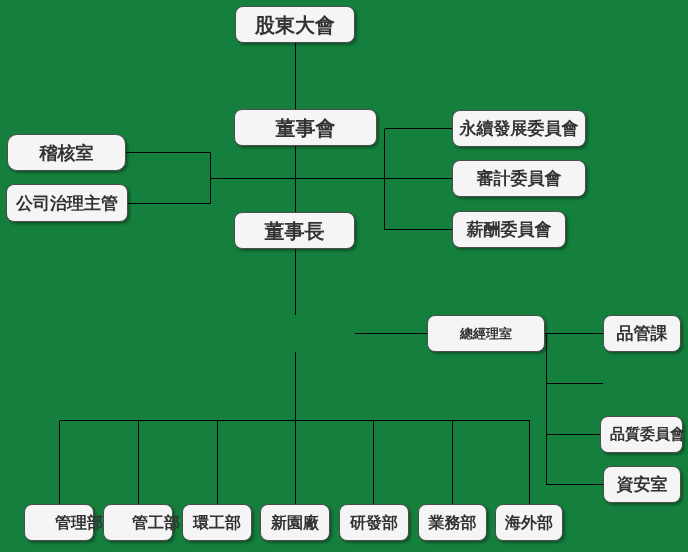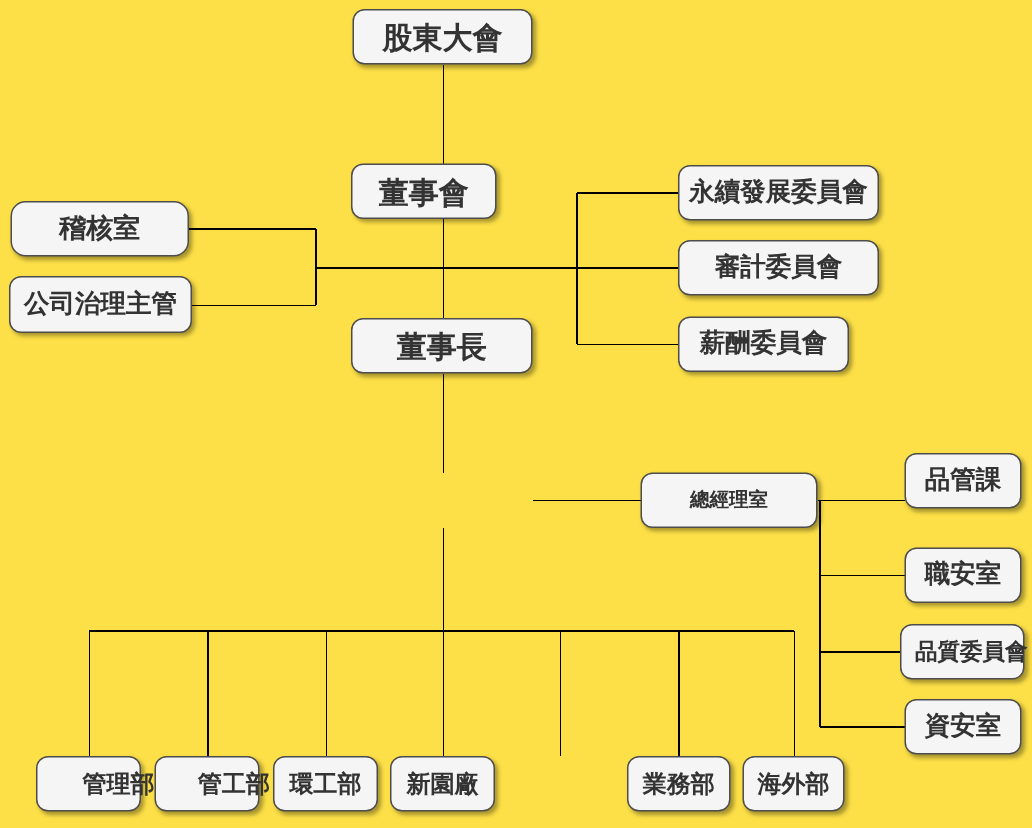--- a/index.html
+++ b/index.html
@@ -5,21 +5,21 @@
   html, body {
     margin: 0;
     padding: 0;
     background: #ffffff;
     font-family: "DejaVu Sans", "Liberation Sans", sans-serif;
   }
   .canvas {
     position: relative;
     width: 688px;
     height: 552px;
-    background: #fde047;
+    background: #15803d;
     overflow: hidden;
   }
   .connectors {
     position: absolute;
     left: 0;
     top: 0;
     width: 688px;
     height: 552px;
   }
   .connectors path {
@@ -46,30 +46,30 @@
   
   .fs20 { font-size: 20px; }
   .fs19 { font-size: 13px; }
   .fs18 { font-size: 18px; border-radius: 10px; }
   .fs17 { font-size: 17px; }
   .fs16 { font-size: 16px; }
   .fs15 { font-size: 15px; padding-left: 12px; }
 
   
   .n-shareholders { left: 235px; top: 6px;   width: 120px; height: 37px; }
-  .n-board        { left: 234px; top: 109px; width: 97px; height: 37px; }
+  .n-board        { left: 234px; top: 109px; width: 143px; height: 37px; }
   .n-audit-office { left: 7px;   top: 134px; width: 119px; height: 37px; }
   .n-governance   { left: 6px;   top: 184px; width: 122px; height: 38px; }
   .n-esg          { left: 452px; top: 110px; width: 134px; height: 37px; }
   .n-audit-comm   { left: 452px; top: 160px; width: 134px; height: 37px; }
   .n-comp-comm    { left: 452px; top: 211px; width: 114px; height: 37px; }
   .n-chairman     { left: 234px; top: 212px; width: 121px; height: 37px; text-align: right; }
   .n-president    { left: 234px; top: 315px; width: 121px; height: 37px; }
   .n-pres-office  { left: 427px; top: 315px; width: 118px; height: 37px; }
-  .n-qc           { left: 603px; top: 302px; width: 78px;  height: 37px; }
+  .n-qc           { left: 603px; top: 315px; width: 78px;  height: 37px; }
   .n-safety       { left: 603px; top: 365px; width: 78px;  height: 37px; }
   .n-quality      { left: 600px; top: 416px; width: 83px;  height: 37px; }
   .n-infosec      { left: 603px; top: 466px; width: 78px;  height: 37px; }
   .n-admin        { left: 24px;  top: 504px; width: 70px;  height: 37px; padding-left: 40px; }
   .n-piping       { left: 103px; top: 504px; width: 70px;  height: 37px; padding-left: 36px; }
   .n-env          { left: 182px; top: 504px; width: 70px;  height: 37px; }
   .n-xinyuan      { left: 260px; top: 504px; width: 70px;  height: 37px; }
   .n-rd           { left: 339px; top: 504px; width: 70px;  height: 37px; }
   .n-sales        { left: 418px; top: 504px; width: 69px;  height: 37px; }
   .n-overseas     { left: 495px; top: 504px; width: 68px;  height: 37px; }
@@ -110,23 +110,23 @@
   <div class="node n-shareholders fs20">股東大會</div>
   <div class="node n-board fs20">董事會</div>
   <div class="node n-audit-office fs18">稽核室</div>
   <div class="node n-governance fs17">公司治理主管</div>
   <div class="node n-esg fs17">永續發展委員會</div>
   <div class="node n-audit-comm fs17">審計委員會</div>
   <div class="node n-comp-comm fs17">薪酬委員會</div>
   <div class="node n-chairman fs20">董事長</div>
   <div class="node n-pres-office fs19">總經理室</div>
   <div class="node n-qc fs17">品管課</div>
-  <div class="node n-safety fs17">職安室</div>
   <div class="node n-quality fs15">品質委員會</div>
   <div class="node n-infosec fs17">資安室</div>
   <div class="node n-admin fs16">管理部</div>
   <div class="node n-piping fs16">管工部</div>
   <div class="node n-env fs16">環工部</div>
   <div class="node n-xinyuan fs16">新園廠</div>
+  <div class="node n-rd fs16">研發部</div>
   <div class="node n-sales fs16">業務部</div>
   <div class="node n-overseas fs16">海外部</div>
 
 </div>
 
 </body></html>

